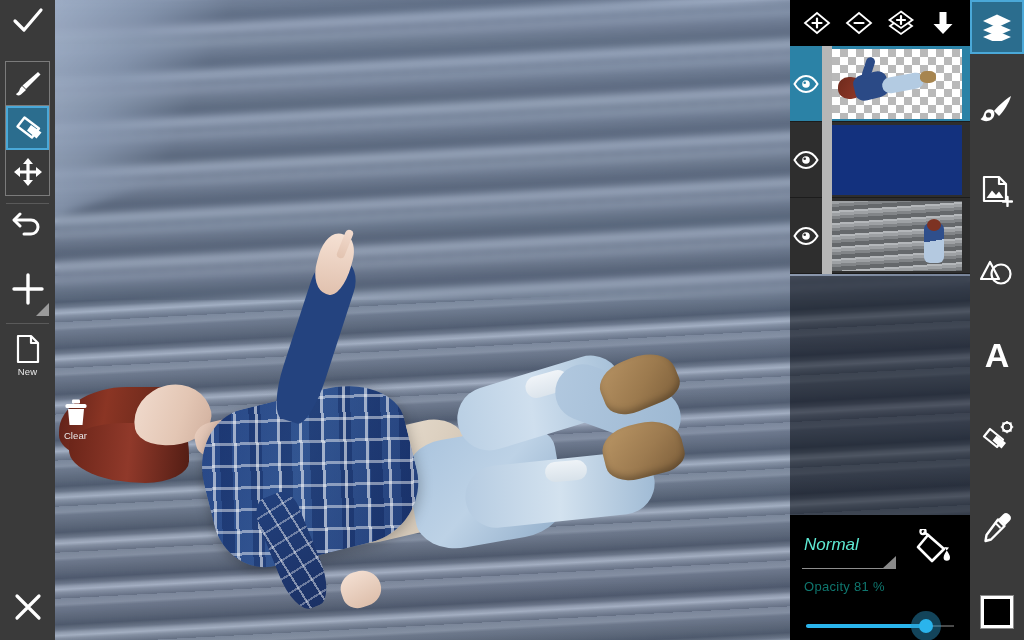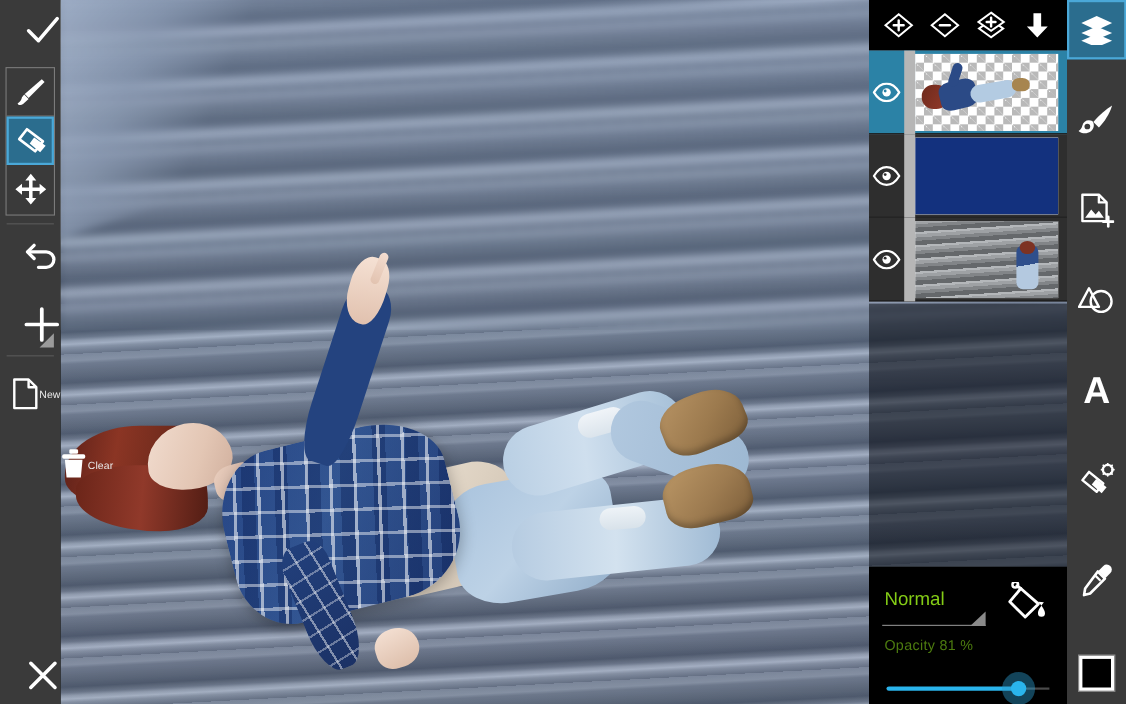--- a/index.html
+++ b/index.html
@@ -186,22 +186,22 @@
     box-shadow: inset 0 -4px 6px rgba(0,0,0,.25);
   }
 
   
   #left-bar {
     position: absolute; left: 0; top: 0; width: 55px; height: 640px;
     background: #3a3a3a;
     z-index: 20;
   }
   .lb-item {
-    width: 55px; display: flex; flex-direction: row;
-    align-items: center; justify-content: flex-end;
+    width: 55px; display: flex; flex-direction: column;
+    align-items: center; justify-content: flex-start;
     color: #fff;
   }
   .lb-item svg { display: block; }
   .lb-label { font-size: 9.5px; color: #e9e9e9; margin-top: 2px; letter-spacing: .1px; }
   .tool-group {
     position: absolute; left: 5px; top: 61px; width: 45px; height: 135px;
     border: 1px solid #7b7b7b;
   }
   .tool-cell {
     width: 43px; height: 44px; display: flex; align-items: center; justify-content: center;
@@ -291,31 +291,31 @@
   }
 
   
   #blend-block {
     position: absolute; left: 0; top: 515px; width: 180px; height: 125px;
     background: #000;
   }
   .blend-row { position: absolute; left: 0; top: 8px; width: 180px; height: 52px; }
   .blend-name {
     position: absolute; left: 14px; top: 12px;
-    color: #84cc16; font-size: 17px;
+    color: #5eead4; font-size: 17px; font-style: italic;
   }
   .blend-underline { position: absolute; left: 12px; top: 45px; width: 94px; height: 1px; background: #8e8e8e; }
   .blend-tri {
     position: absolute; left: 92px; top: 33px;
     width: 0; height: 0;
     border-left: 14px solid transparent;
     border-bottom: 13px solid #8a8a8a;
   }
   .bucket { position: absolute; right: 16px; top: 6px; color: #fff; }
-  .opacity-label { position: absolute; left: 14px; top: 64px; color: #4d7c0f; font-size: 13px; letter-spacing: .3px; }
+  .opacity-label { position: absolute; left: 14px; top: 64px; color: #0f766e; font-size: 13px; letter-spacing: .3px; }
   .slider-wrap { position: absolute; left: 12px; top: 96px; width: 156px; height: 30px; }
   .slider-track-bg { position: absolute; left: 4px; top: 14px; width: 148px; height: 2px; background: #4a4a4a; }
   .slider-track-fill { position: absolute; left: 4px; top: 13px; width: 114px; height: 4px; background: #2ab4ec; border-radius: 2px; }
   .slider-halo { position: absolute; left: 100px; top: 0px; width: 30px; height: 30px; border-radius: 50%; background: rgba(42,150,200,.45); }
   .slider-thumb { position: absolute; left: 108px; top: 8px; width: 14px; height: 14px; border-radius: 50%; background: #2ab4ec; }
 </style>
 </head>
 <body>
 
 <div id="app">

